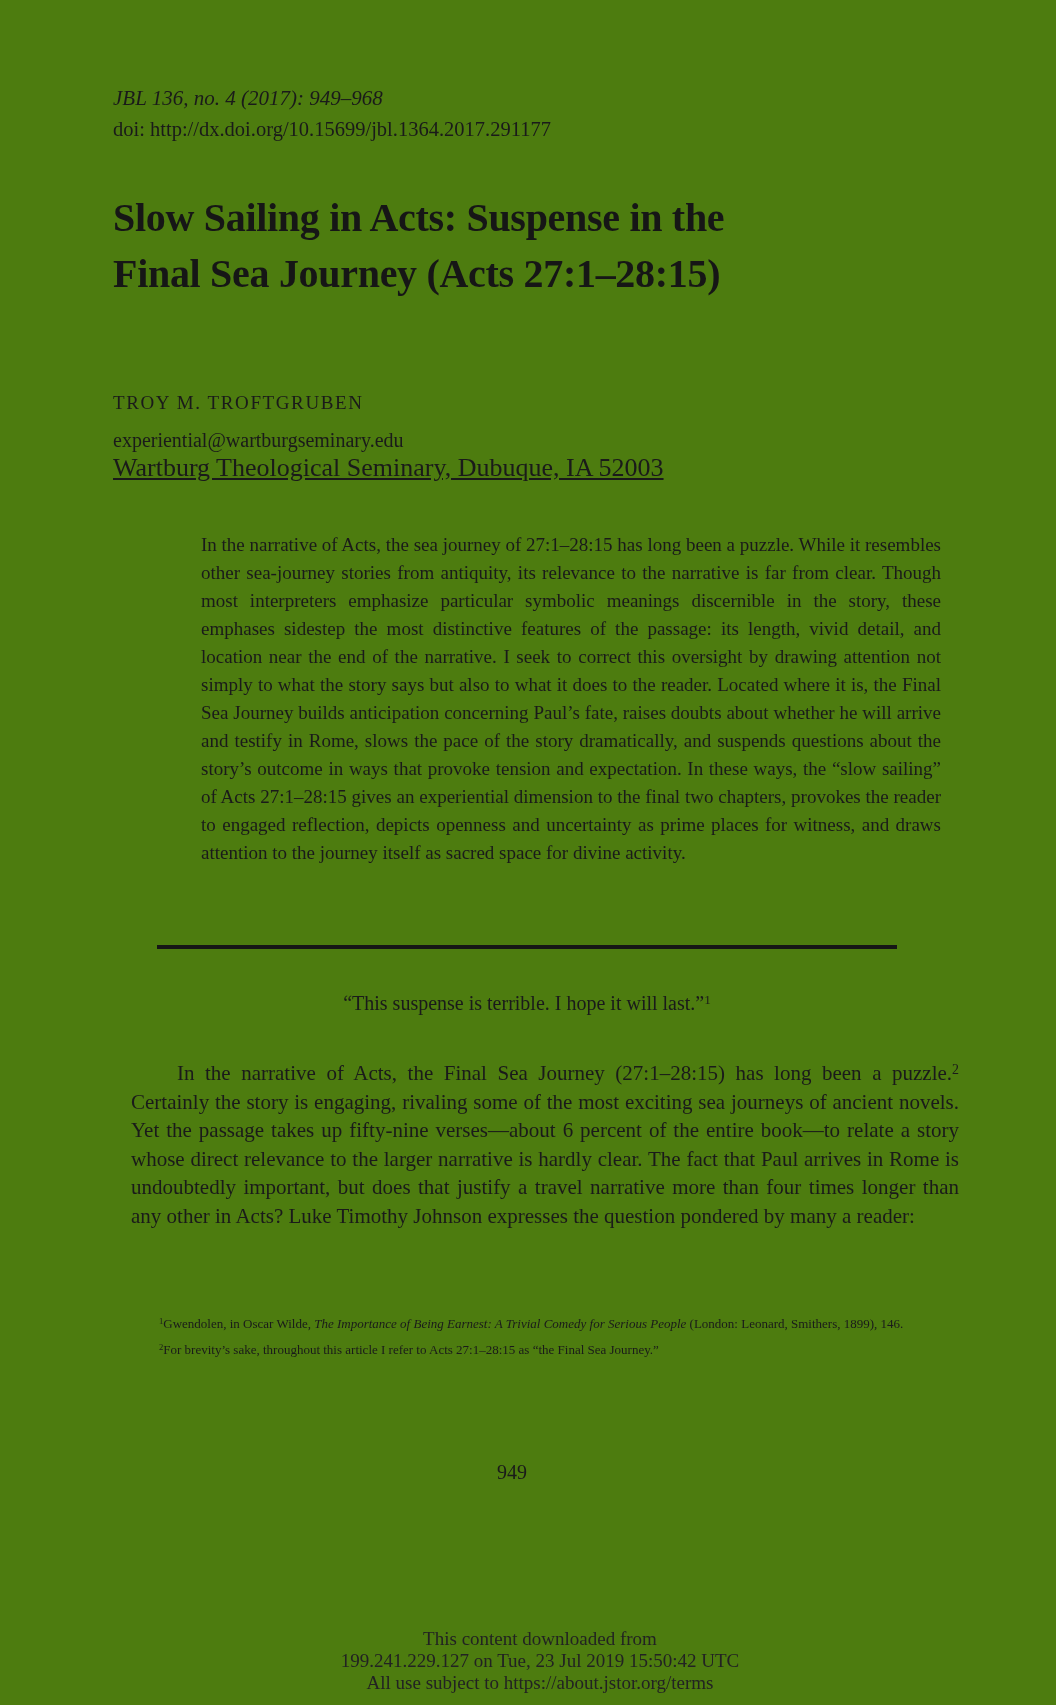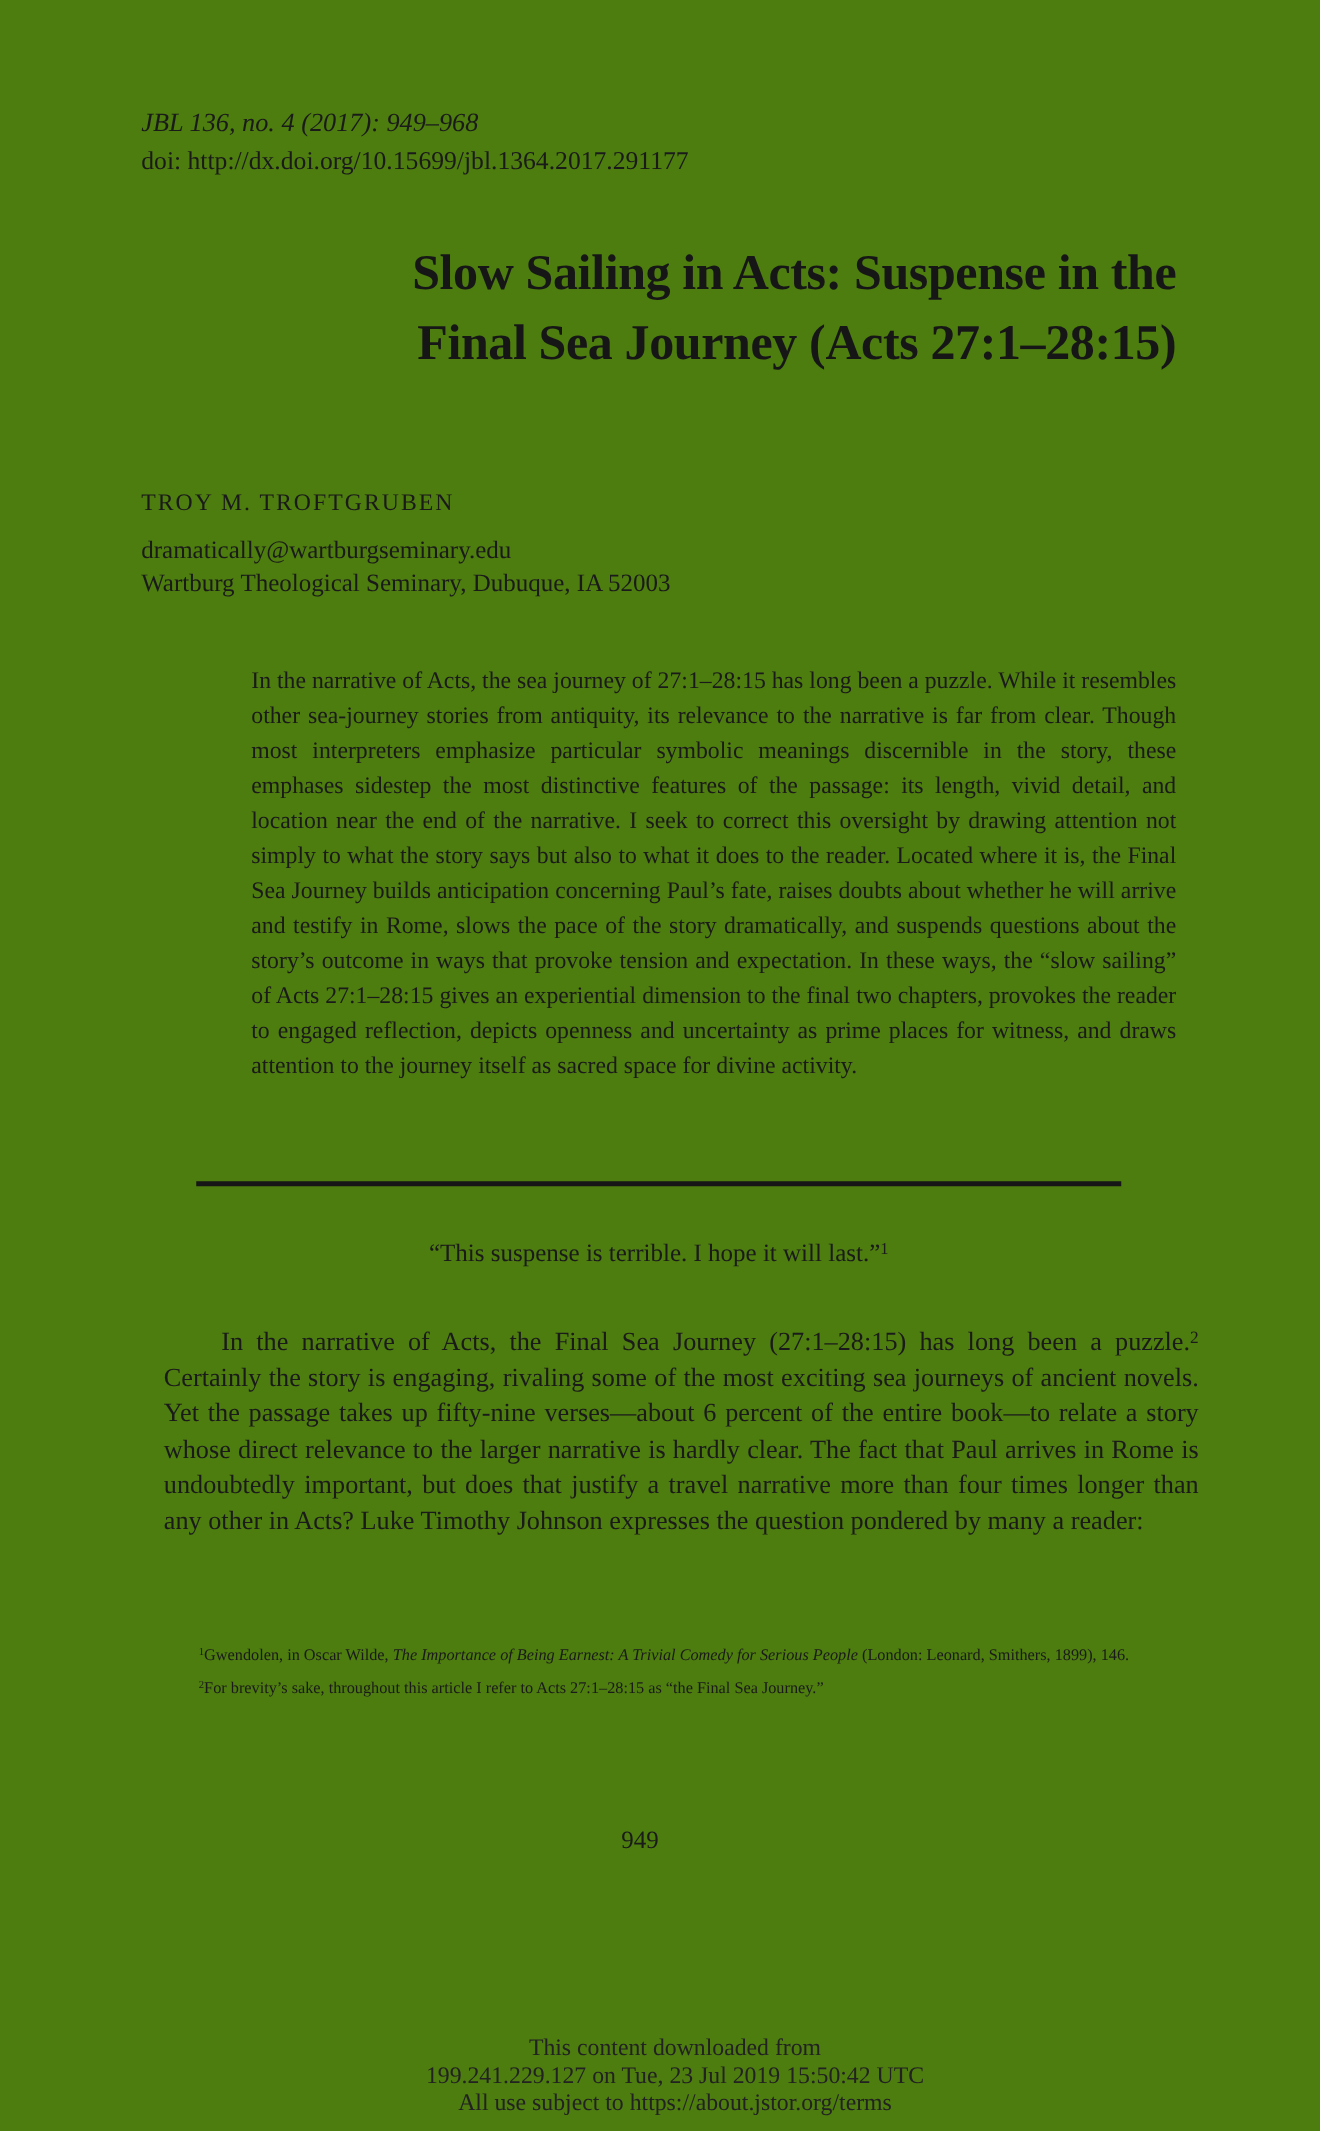--- a/index.html
+++ b/index.html
@@ -15,32 +15,32 @@
   .journal-line {
     position: absolute; left: 113px; top: 84px;
     font-style: italic; font-size: 21px; line-height: 28px;
   }
   .doi-line {
     position: absolute; left: 113px; top: 115px;
     font-size: 20.5px; line-height: 28px;
   }
   .title {
     position: absolute; left: 113px; top: 190px; width: 828px;
-    margin: 0; text-align: right;
+    margin: 0; text-align: left;
     font-size: 40px; line-height: 56px; font-weight: 700;
     letter-spacing: -0.3px; color: #161616;
   }
   .title-line { display: block; }
   .author {
     position: absolute; left: 113px; top: 390px; width: 828px;
     text-align: left;
   }
   .author-name { font-size: 19px; line-height: 25px; letter-spacing: 1.6px; }
   .author-email { font-size: 20px; line-height: 27px; margin-top: 12px; }
-  .author-affil { font-size: 20px; line-height: 27px; }
+  .author-affil { font-size: 26px; line-height: 27px; text-decoration: underline; }
   .abstract {
     position: absolute; left: 157px; top: 531px; width: 740px;
     font-size: 19px; line-height: 28px; text-align: justify; margin-left: 44px;
   }
   .rule {
     position: absolute; left: 157px; top: 945px; width: 740px; height: 4px;
     background: #161616;
   }
   .epigraph {
     position: absolute; left: 113px; top: 990px; width: 828px;
@@ -77,21 +77,21 @@
   <div class="journal-line">JBL 136, no. 4 (2017): 949–968</div>
   <div class="doi-line">doi: http://dx.doi.org/10.15699/jbl.1364.2017.291177</div>
 
   <h1 class="title">
       <span class="title-line">Slow Sailing in Acts: Suspense in the</span>
       <span class="title-line">Final Sea Journey (Acts 27:1–28:15)</span>
     </h1>
 
   <div class="author">
     <div class="author-name">TROY M. TROFTGRUBEN</div>
-    <div class="author-email">dramatically@wartburgseminary.edu</div>
+    <div class="author-email">experiential@wartburgseminary.edu</div>
     <div class="author-affil">Wartburg Theological Seminary, Dubuque, IA 52003</div>
   </div>
 
   <div class="abstract">In the narrative of Acts, the sea journey of 27:1–28:15 has long been a puzzle. While it resembles other sea-journey stories from antiquity, its relevance to the narrative is far from clear. Though most interpreters emphasize particular symbolic meanings discernible in the story, these emphases sidestep the most distinctive features of the passage: its length, vivid detail, and location near the end of the narrative. I seek to correct this oversight by drawing attention not simply to what the story says but also to what it does to the reader. Located where it is, the Final Sea Journey builds anticipation concerning Paul’s fate, raises doubts about whether he will arrive and testify in Rome, slows the pace of the story dramatically, and suspends questions about the story’s outcome in ways that provoke tension and expectation. In these ways, the “slow sailing” of Acts 27:1–28:15 gives an experiential dimension to the final two chapters, provokes the reader to engaged reflection, depicts openness and uncertainty as prime places for witness, and draws attention to the journey itself as sacred space for divine activity.</div>
 
   <div class="rule"></div>
 
   <div class="epigraph"><span>“This suspense is terrible. I hope it will last.”</span><sup>1</sup></div>
 
   <p class="body-para"><span>In the narrative of Acts, the Final Sea Journey (27:1–28:15) has long been a puzzle.</span><sup>2</sup><span> Certainly the story is engaging, rivaling some of the most exciting sea journeys of ancient novels. Yet the passage takes up fifty-nine verses—about 6 percent of the entire book—to relate a story whose direct relevance to the larger narrative is hardly clear. The fact that Paul arrives in Rome is undoubtedly important, but does that justify a travel narrative more than four times longer than any other in Acts? Luke Timothy Johnson expresses the question pondered by many a reader:</span></p>

